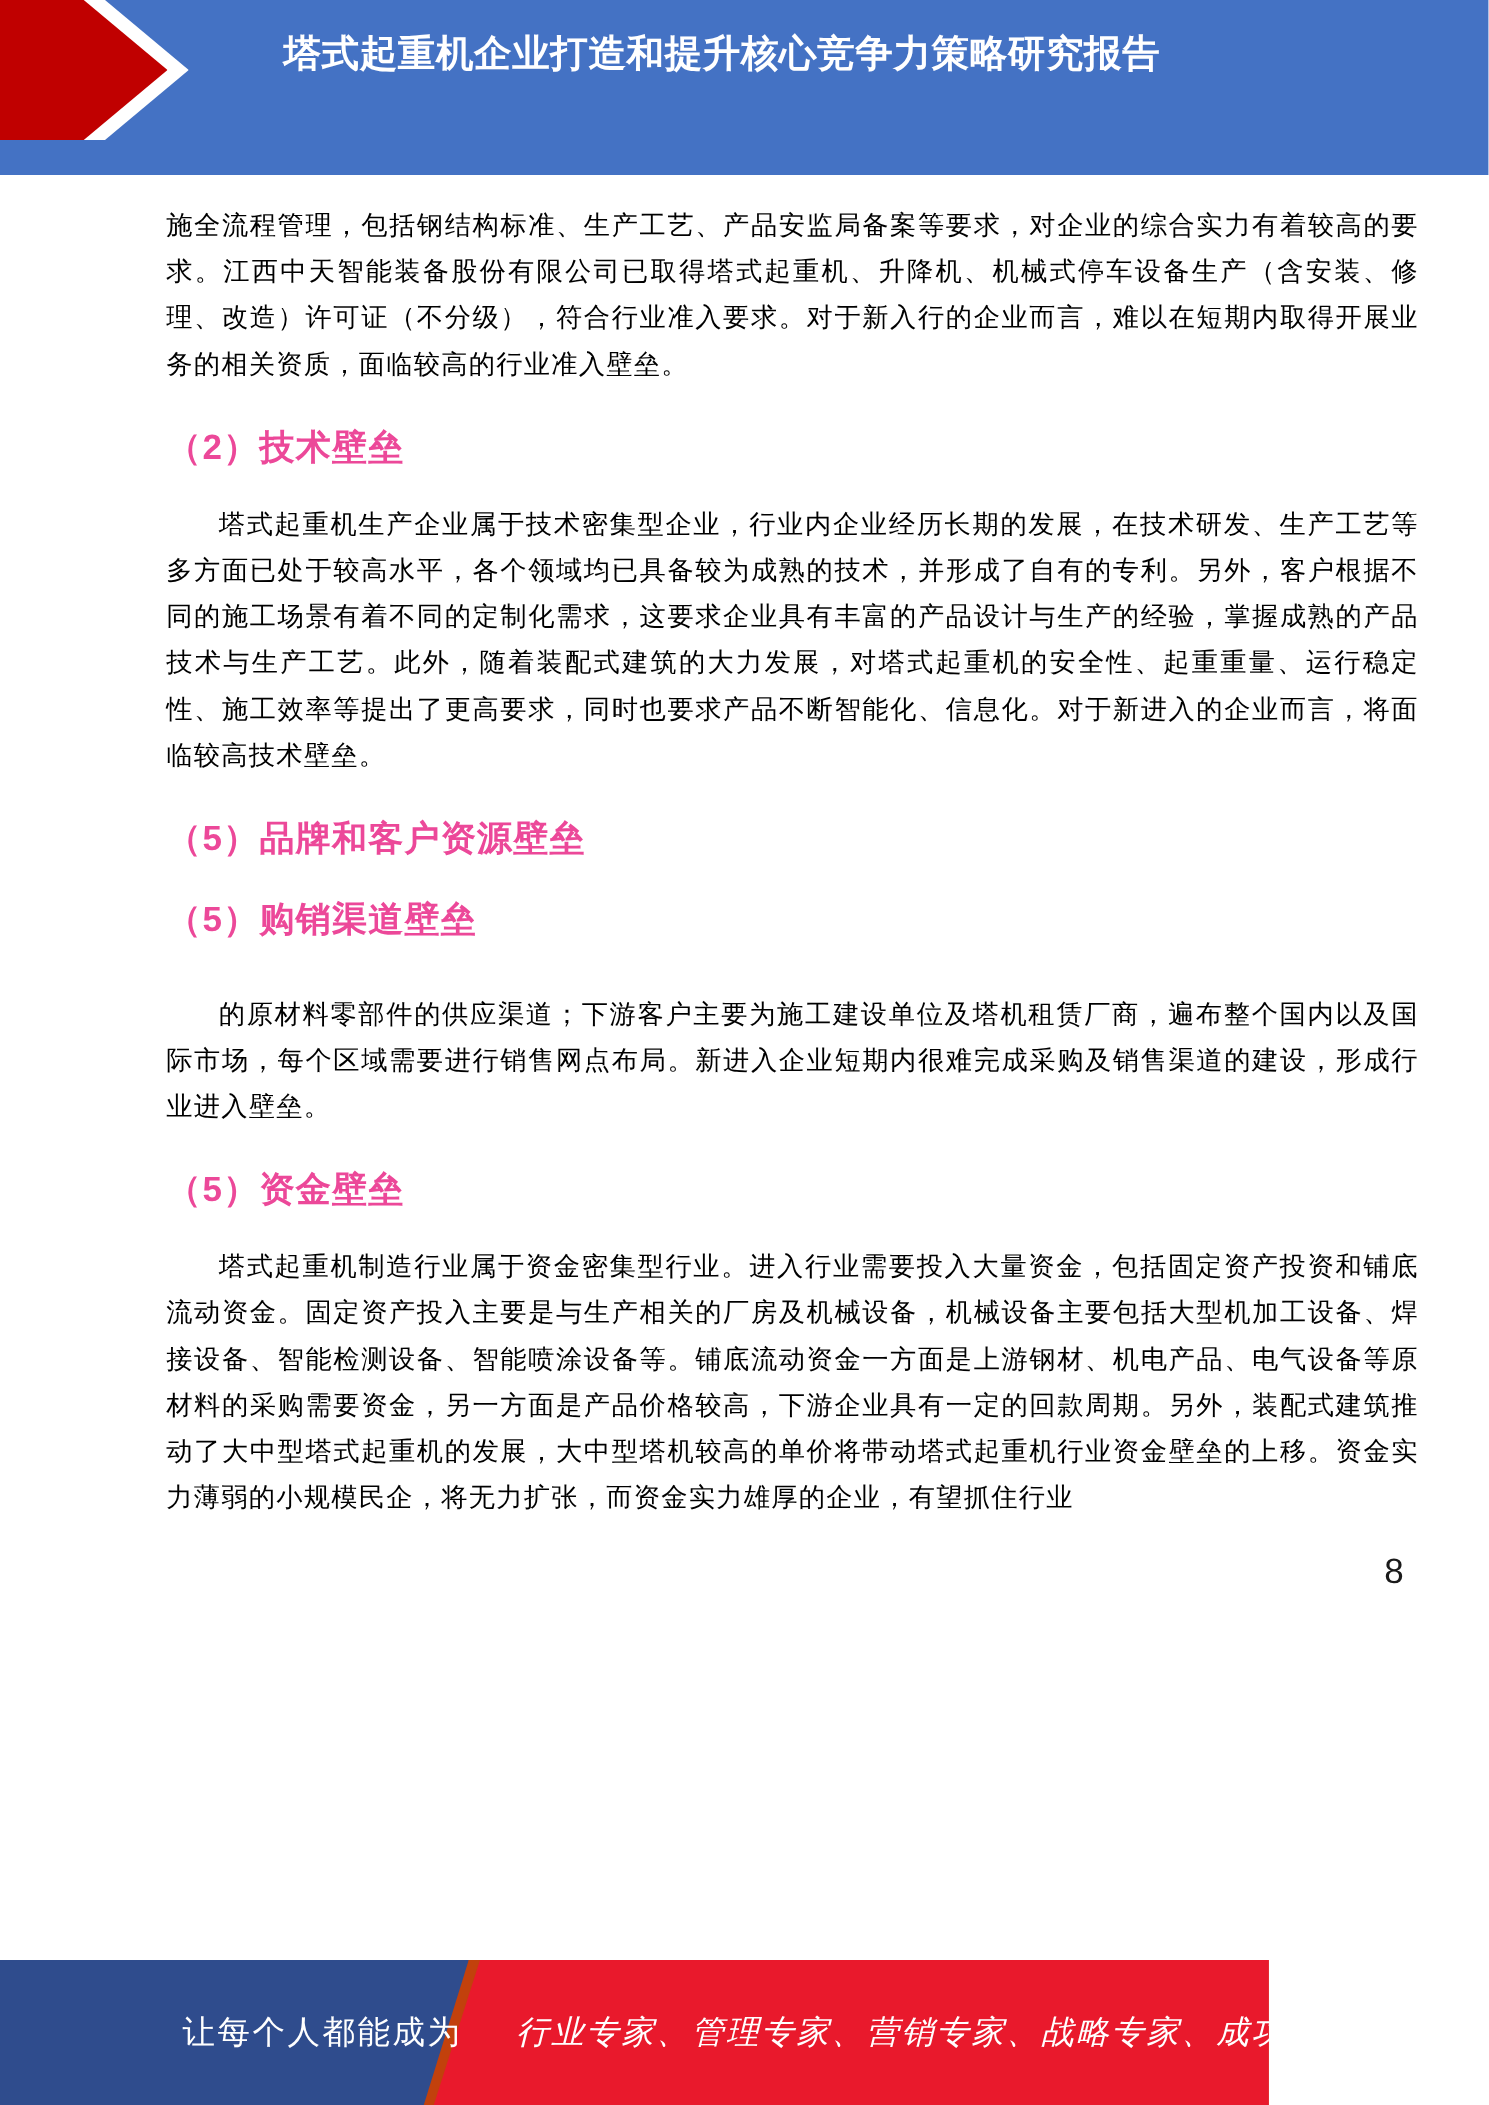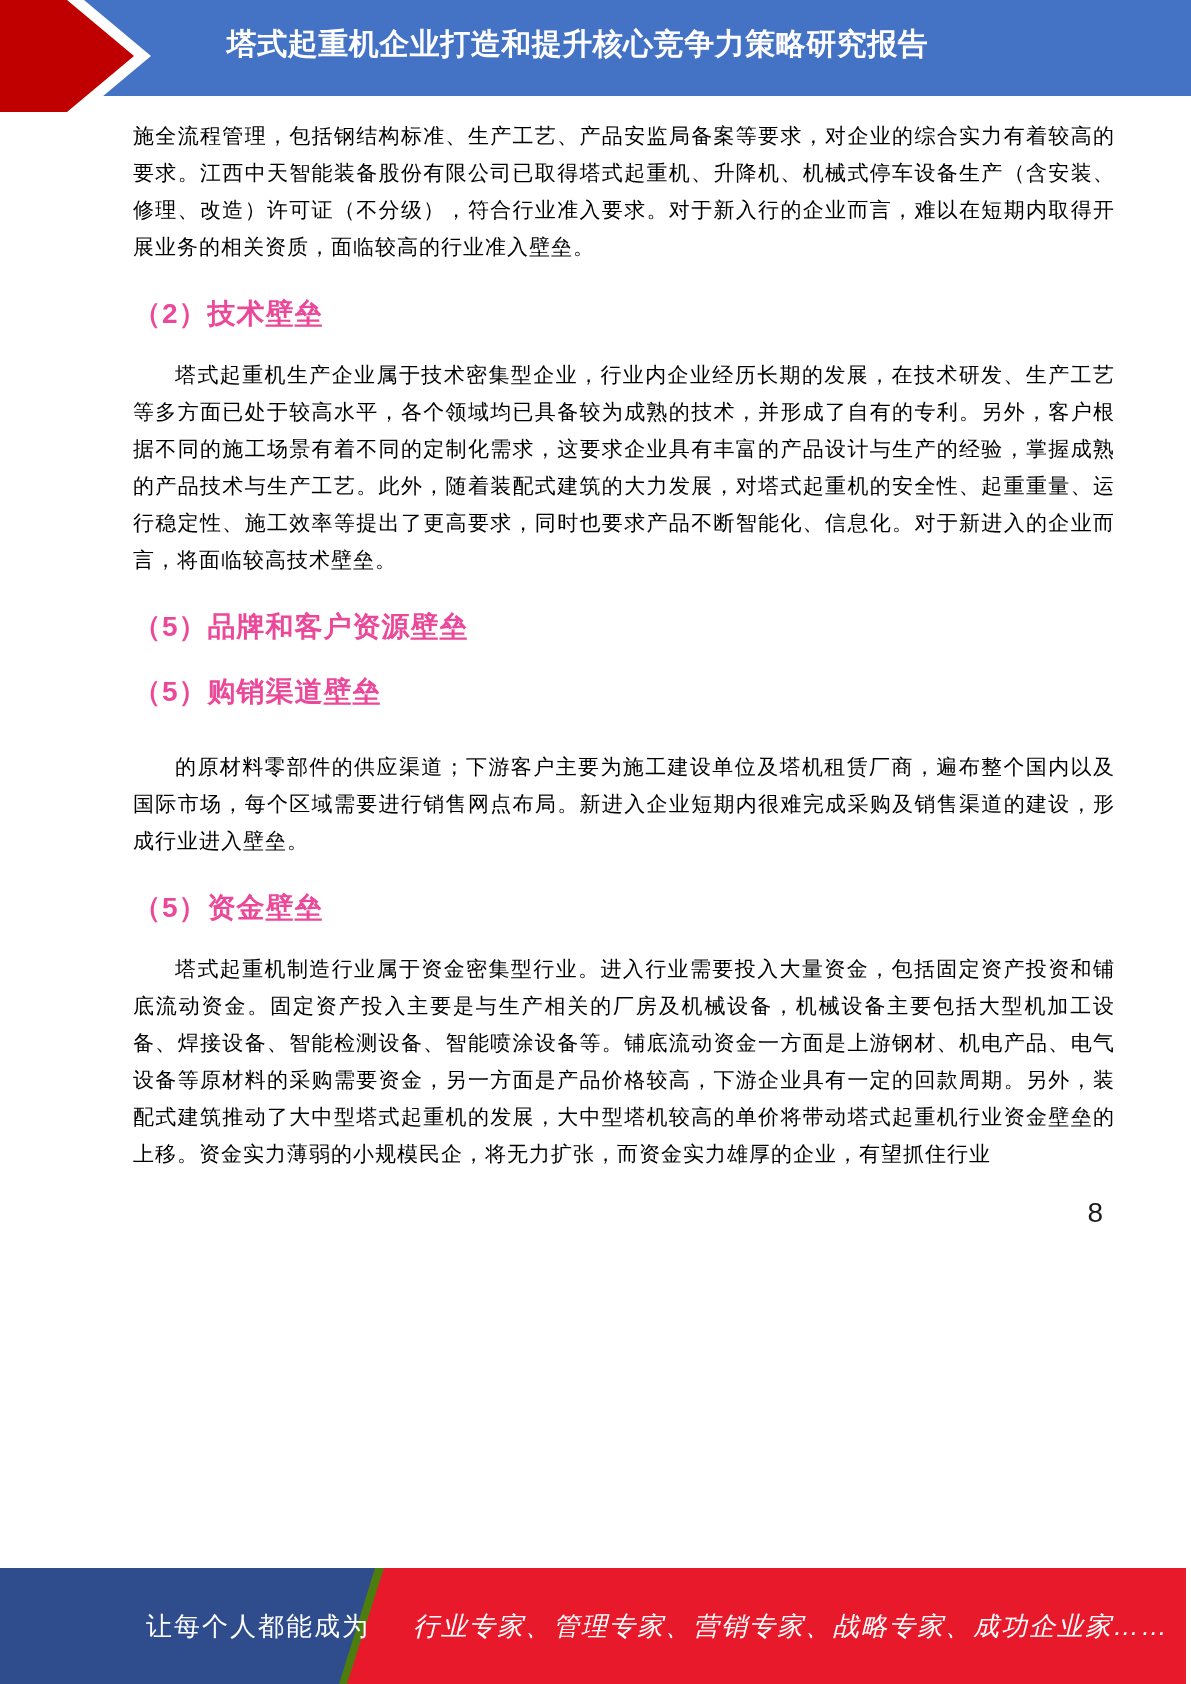--- a/index.html
+++ b/index.html
@@ -9,21 +9,21 @@
     height: 1684px;
     background: #ffffff;
     overflow: hidden;
     font-family: "Liberation Serif", "DejaVu Serif", serif;
     color: #000;
   }
 
   
   .banner {
     position: relative;
-    height: 96px;
+    height: 140px;
     background: var(--banner_blue, #4472C4);
   }
   .chevron-layer {
     position: absolute;
     left: 0; top: 0;
     width: 180px; height: 112px;
   }
   .chevron-white {
     background: #ffffff;
     clip-path: polygon(0 0, 84px 0, 151px 56px, 84px 112px, 0 112px);
@@ -40,21 +40,21 @@
     font-weight: bold;
     font-size: 30px;
     line-height: 36px;
     letter-spacing: 0.5px;
     color: #ffffff;
     transform: translateX(-18px);
   }
 
   
   .content {
-    padding: 22px 76px 0 133px;
+    padding: 22px 56px 0 133px;
   }
   .body-para {
     margin: 0;
     font-size: 21px;
     line-height: 37px;
     letter-spacing: 1px;
     text-align: justify;
     text-indent: 2em;
     color: #000;
   }
@@ -76,22 +76,22 @@
     font-family: "Liberation Sans", "DejaVu Sans", sans-serif;
     font-size: 28px;
     line-height: 32px;
     color: #1a1a1a;
   }
 
   
   .footer {
     position: absolute;
     left: 0; bottom: 0;
-    width: 1186px; height: 116px;
-    background: #4d7c0f;
+    width: 1015px; height: 116px;
+    background: #c2410c;
   }
   .footer-blue {
     position: absolute; inset: 0;
     background: var(--footer_blue, #2F4C8D);
     clip-path: polygon(0 0, 375px 0, 339px 116px, 0 116px);
   }
   .footer-red {
     position: absolute; inset: 0;
     background: var(--footer_red, #E9192C);
     clip-path: polygon(384px 0, 1191px 0, 1191px 116px, 347px 116px);

